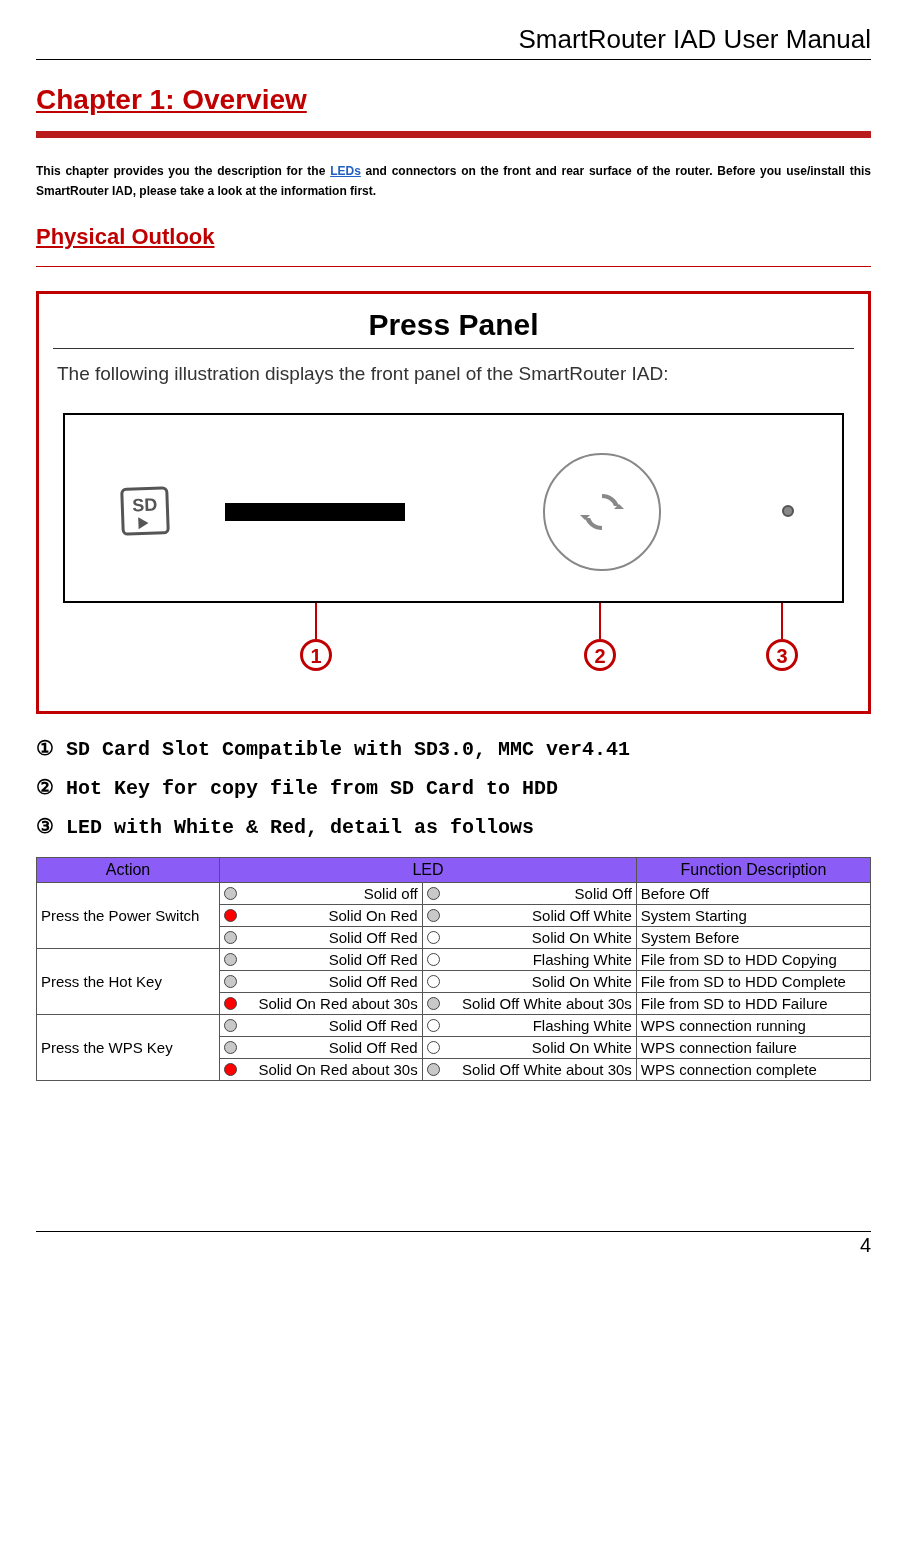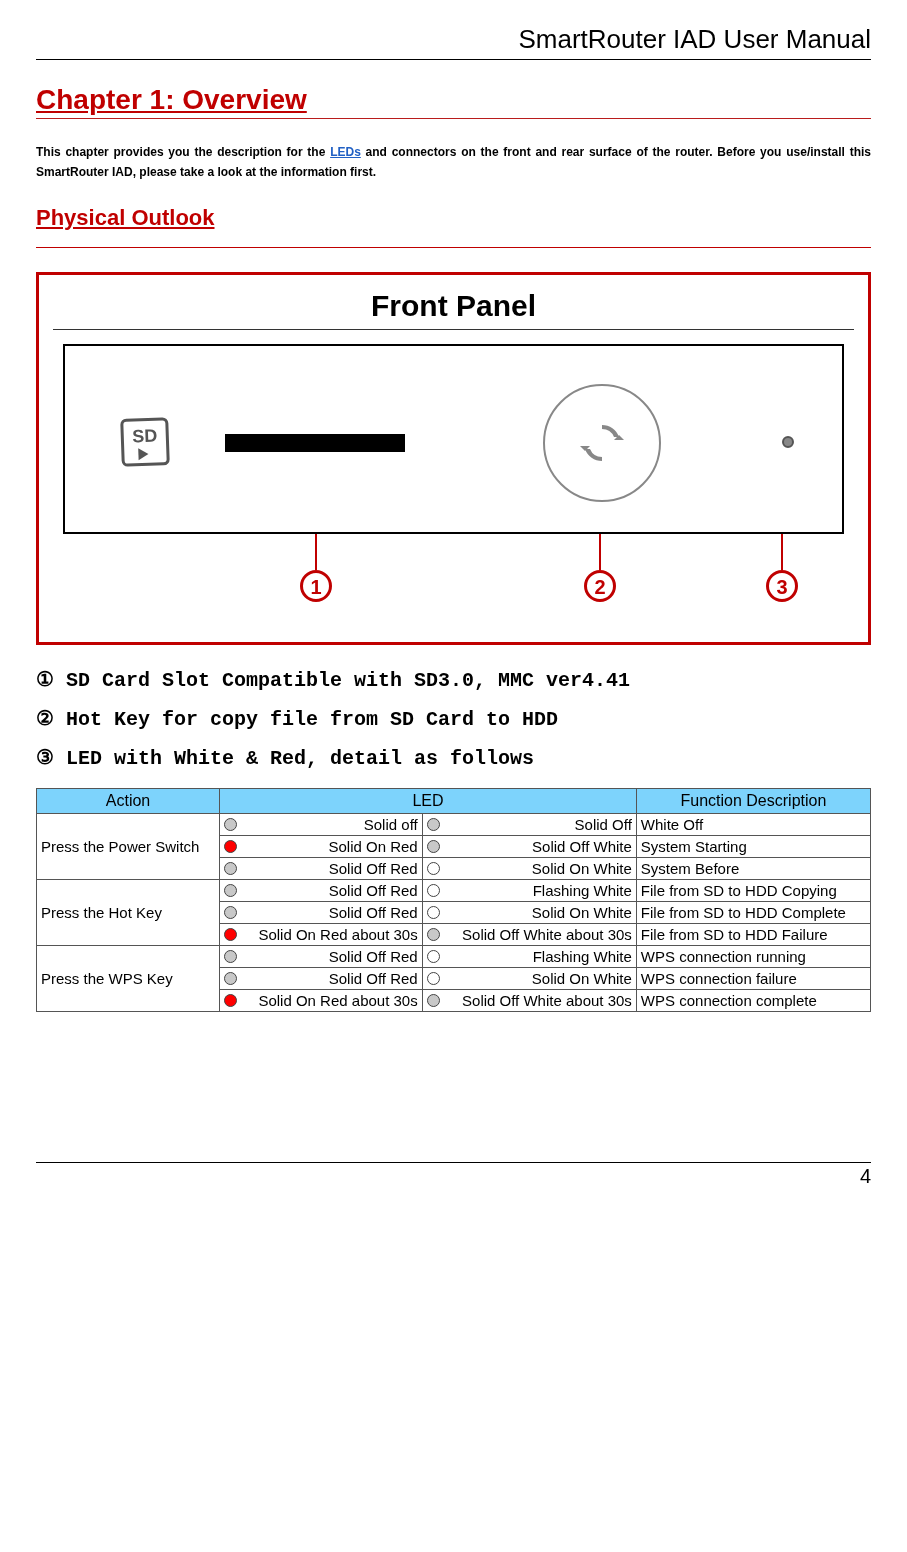--- a/index.html
+++ b/index.html
@@ -16,22 +16,22 @@
     font-size: 26px;
     padding-bottom: 4px;
     border-bottom: 1px solid #000;
     margin-bottom: 24px;
   }
   .chapter-title {
     color: #c00000;
     font-size: 28px;
     font-weight: bold;
     text-decoration: underline;
-    padding-bottom: 2px;
-    border-bottom: 1px solid #b91c1c;
+    padding-bottom: 15px;
+    border-bottom: 7px solid #b91c1c;
     margin-bottom: 24px;
   }
   .intro {
     font-size: 12px;
     font-weight: bold;
     line-height: 1.65;
     text-align: justify;
     margin-bottom: 22px;
   }
   .intro .link {
@@ -172,21 +172,21 @@
     margin-top: 18px;
     font-size: 15px;
   }
   table.led th, table.led td {
     border: 1px solid #555;
     padding: 2px 4px;
     vertical-align: middle;
   }
   table.led th { font-weight: normal; }
   table.led th.hdr {
-    background: #7dd3fc;
+    background: #8b5cf6;
     color: #000;
     text-align: center;
     font-size: 16px;
     padding: 3px;
   }
   .ledcell { text-align: right; white-space: nowrap; }
   .dot {
     display: inline-block;
     width: 13px; height: 13px;
     border-radius: 50%;
@@ -214,21 +214,22 @@
 
 <div class="chapter-title">Chapter 1: Overview</div>
 
 <p class="intro">
   <span>This chapter provides you the description for the </span><span class="link">LEDs</span><span> and connectors on the front and rear surface of the router. Before you use/install this SmartRouter IAD, please take a look at the information first.</span>
 </p>
 
 <div class="section-title">Physical Outlook</div>
 
 <div class="front-panel-box">
-  <div class="front-panel-title">Front Panel</div>
+  <div class="front-panel-title">Press Panel</div>
+  <div class="front-panel-desc">The following illustration displays the front panel of the SmartRouter IAD:</div>
 
   <div class="device-frame">
     <div class="sd-icon"><span>SD</span></div>
     <div class="slot"></div>
     <div class="ring">
       <svg viewBox="0 0 50 50">
         <path d="M25 7 a18 18 0 0 1 17 12 l-5 0 a13 13 0 0 0 -12 -8 z" fill="#888"></path>
         <polygon points="42,17 47,22 37,22" fill="#888"></polygon>
         <path d="M25 43 a18 18 0 0 1 -17 -12 l5 0 a13 13 0 0 0 12 8 z" fill="#888"></path>
         <polygon points="8,33 3,28 13,28" fill="#888"></polygon>
@@ -260,21 +261,21 @@
       <th class="hdr">Action</th>
       <th class="hdr" colspan="2">LED</th>
       <th class="hdr">Function Description</th>
     </tr>
   </thead>
   <tbody id="led-body">
       <tr>
         <td rowspan="3">Press the Power Switch</td>
         <td class="ledcell"><span class="dot grey"></span>Solid off</td>
         <td class="ledcell"><span class="dot grey"></span>Solid Off</td>
-        <td>White Off</td>
+        <td>Before Off</td>
       </tr>
       <tr>
         <td class="ledcell"><span class="dot red"></span>Solid On Red</td>
         <td class="ledcell"><span class="dot grey"></span>Solid Off White</td>
         <td>System Starting</td>
       </tr>
       <tr>
         <td class="ledcell"><span class="dot grey"></span>Solid Off Red</td>
         <td class="ledcell"><span class="dot open"></span>Solid On White</td>
         <td>System Before</td>

